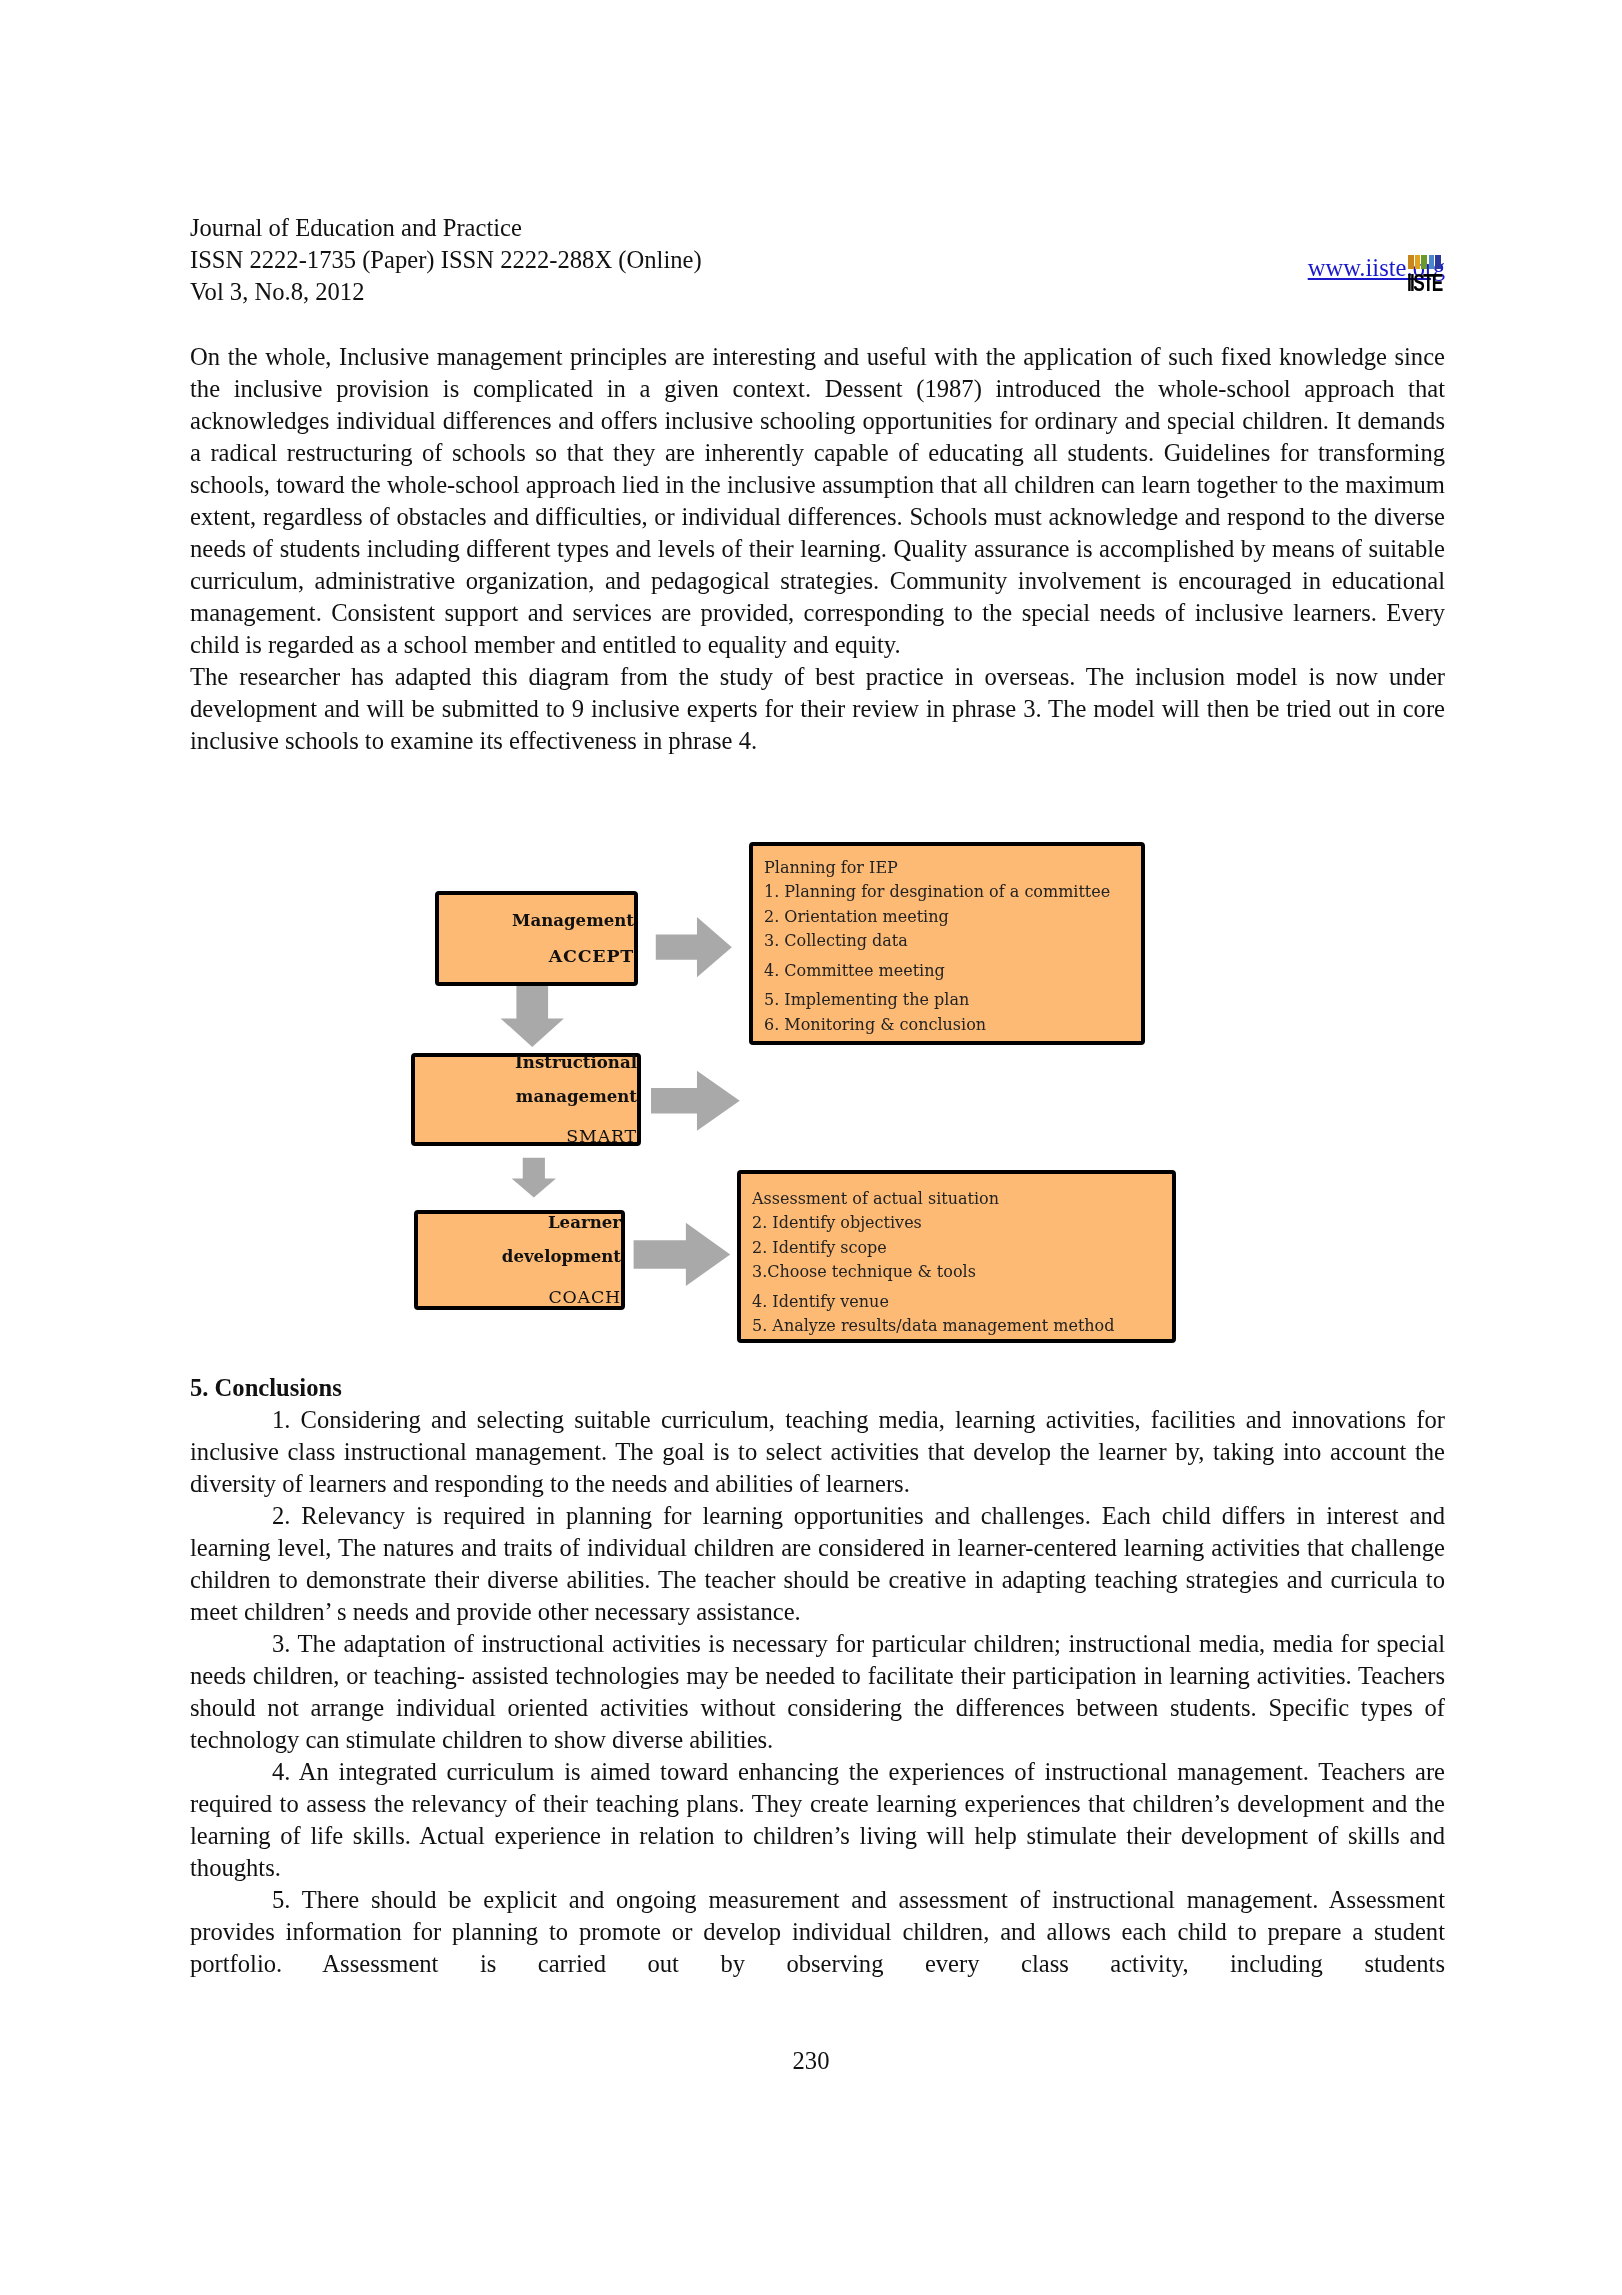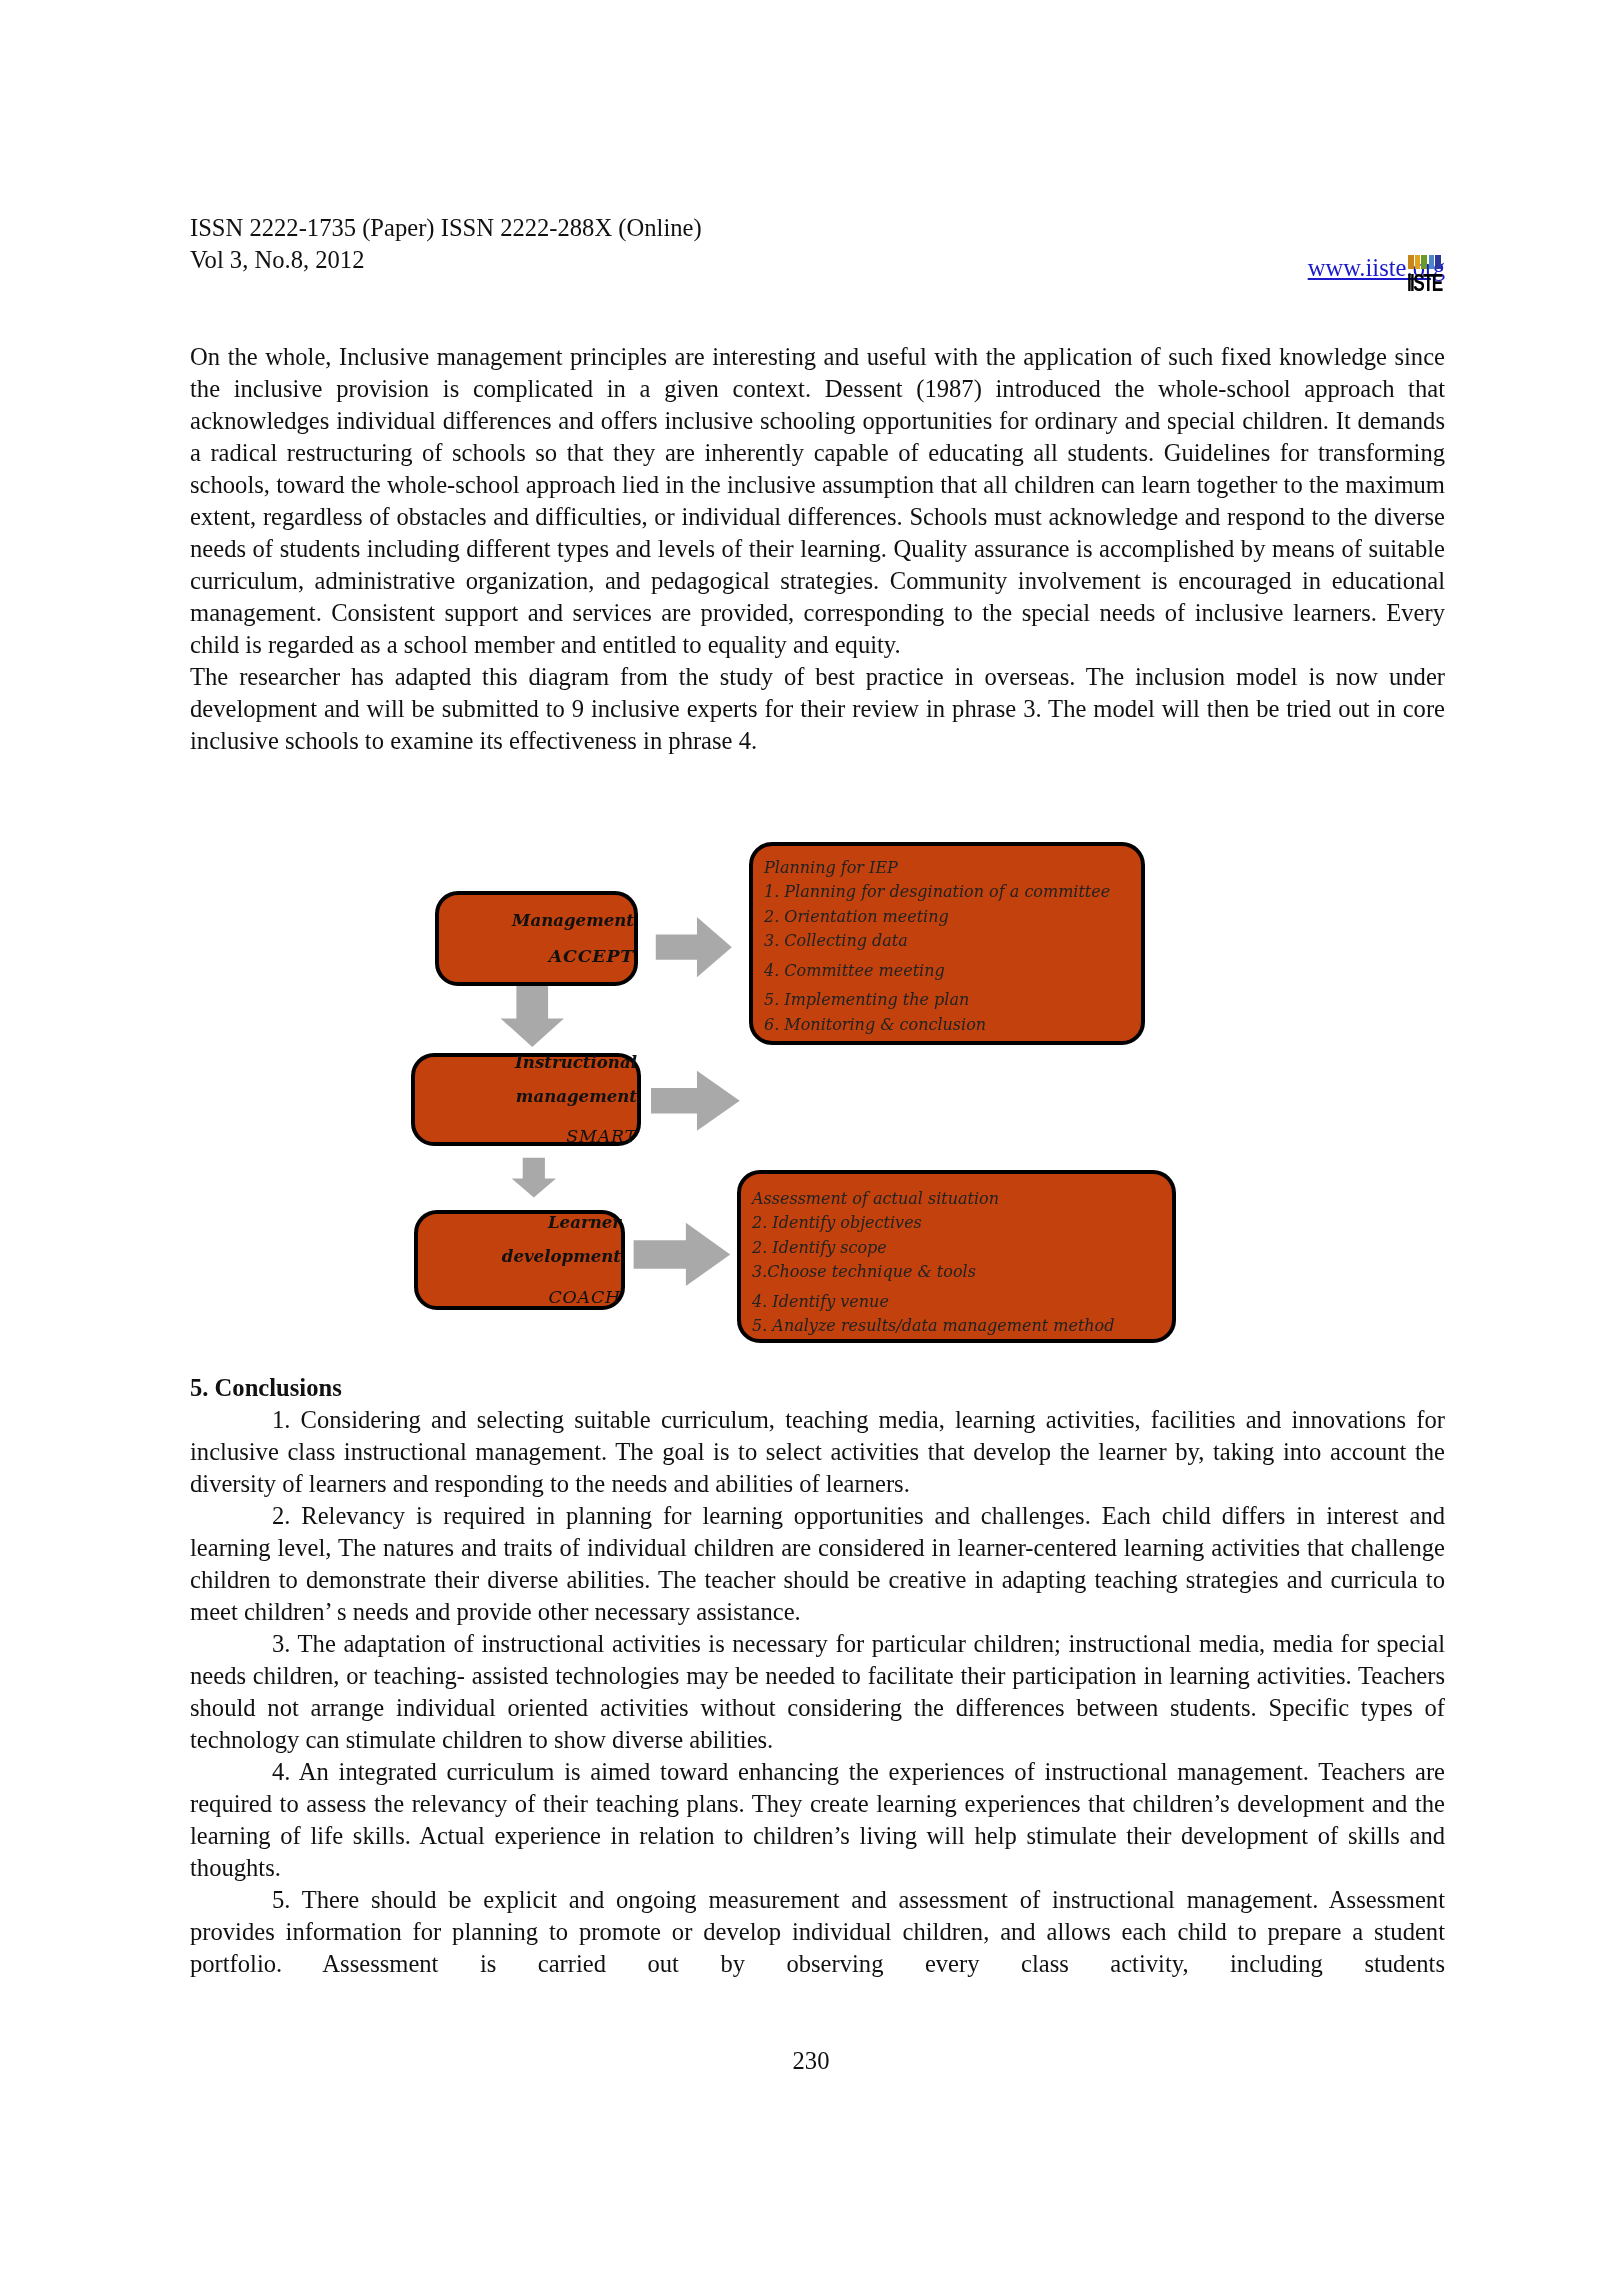--- a/index.html
+++ b/index.html
@@ -16,33 +16,34 @@
   .body-text { position: absolute; left: 190px; width: 1255px; font-size: 24.6px; line-height: 32px; text-align: justify; }
   .body-text p { margin: 0; }
   .body-text p.last { text-align-last: left; }
   .body-text p.indent { text-indent: 82px; }
   .body-text h2 { font-size: 24.6px; font-weight: bold; margin: 0; line-height: 32px; }
   #para1 { top: 341px; }
   #conclusions { top: 1372px; }
   .page-number { position: absolute; top: 2047px; left: 0; width: 1622px; text-align: center; font-size: 24.6px; }
 
   .diagram { position: absolute; left: 0; top: 0; width: 1622px; height: 2295px; pointer-events: none; }
-  .box { position: absolute; border: 4.8px solid #000; border-radius: 23px; background: #c2410c; box-sizing: border-box; pointer-events: auto; font-style: italic; }
+  .box { position: absolute; border: 4.8px solid #000; border-radius: 4px; background: #fdba74; box-sizing: border-box; pointer-events: auto; }
   .box.left { display: flex; flex-direction: column; align-items: flex-end; justify-content: center; text-align: center;
               font-family: "DejaVu Serif", serif; font-size: 16.6px; line-height: 19px; gap: 15px; }
   .box.left .title { font-weight: bold; }
   .box.left .acronym { margin-top: 6.3px; font-size: 17.4px; letter-spacing: 0.8px; }
   .box.right { padding: 8px 11px; font-family: "DejaVu Serif", serif; font-size: 16px; line-height: 24.6px; color: #222; }
   .box.right .heading, .box.right .item { white-space: nowrap; }
   .arrow { position: absolute; }
 </style>
 </head>
 <body>
 
 <div class="header">
+  <span class="line">Journal of Education and Practice</span>
   <span class="line">ISSN 2222-1735 (Paper) ISSN 2222-288X (Online)</span>
   <span class="line">Vol 3, No.8, 2012</span>
   <a class="url">www.iiste.org</a>
   <div class="logo">
     <span class="bar" style="left: 1.6px; background: rgb(200, 134, 26);"></span>
     <span class="bar" style="left: 8px; background: rgb(226, 162, 28);"></span>
     <span class="bar" style="left: 14.3px; background: rgb(106, 154, 42);"></span>
     <span class="bar" style="left: 22px; background: rgb(75, 134, 200);"></span>
     <span class="bar" style="left: 28.5px; background: rgb(43, 58, 154);"></span>
     <span class="txt">IISTE</span>

